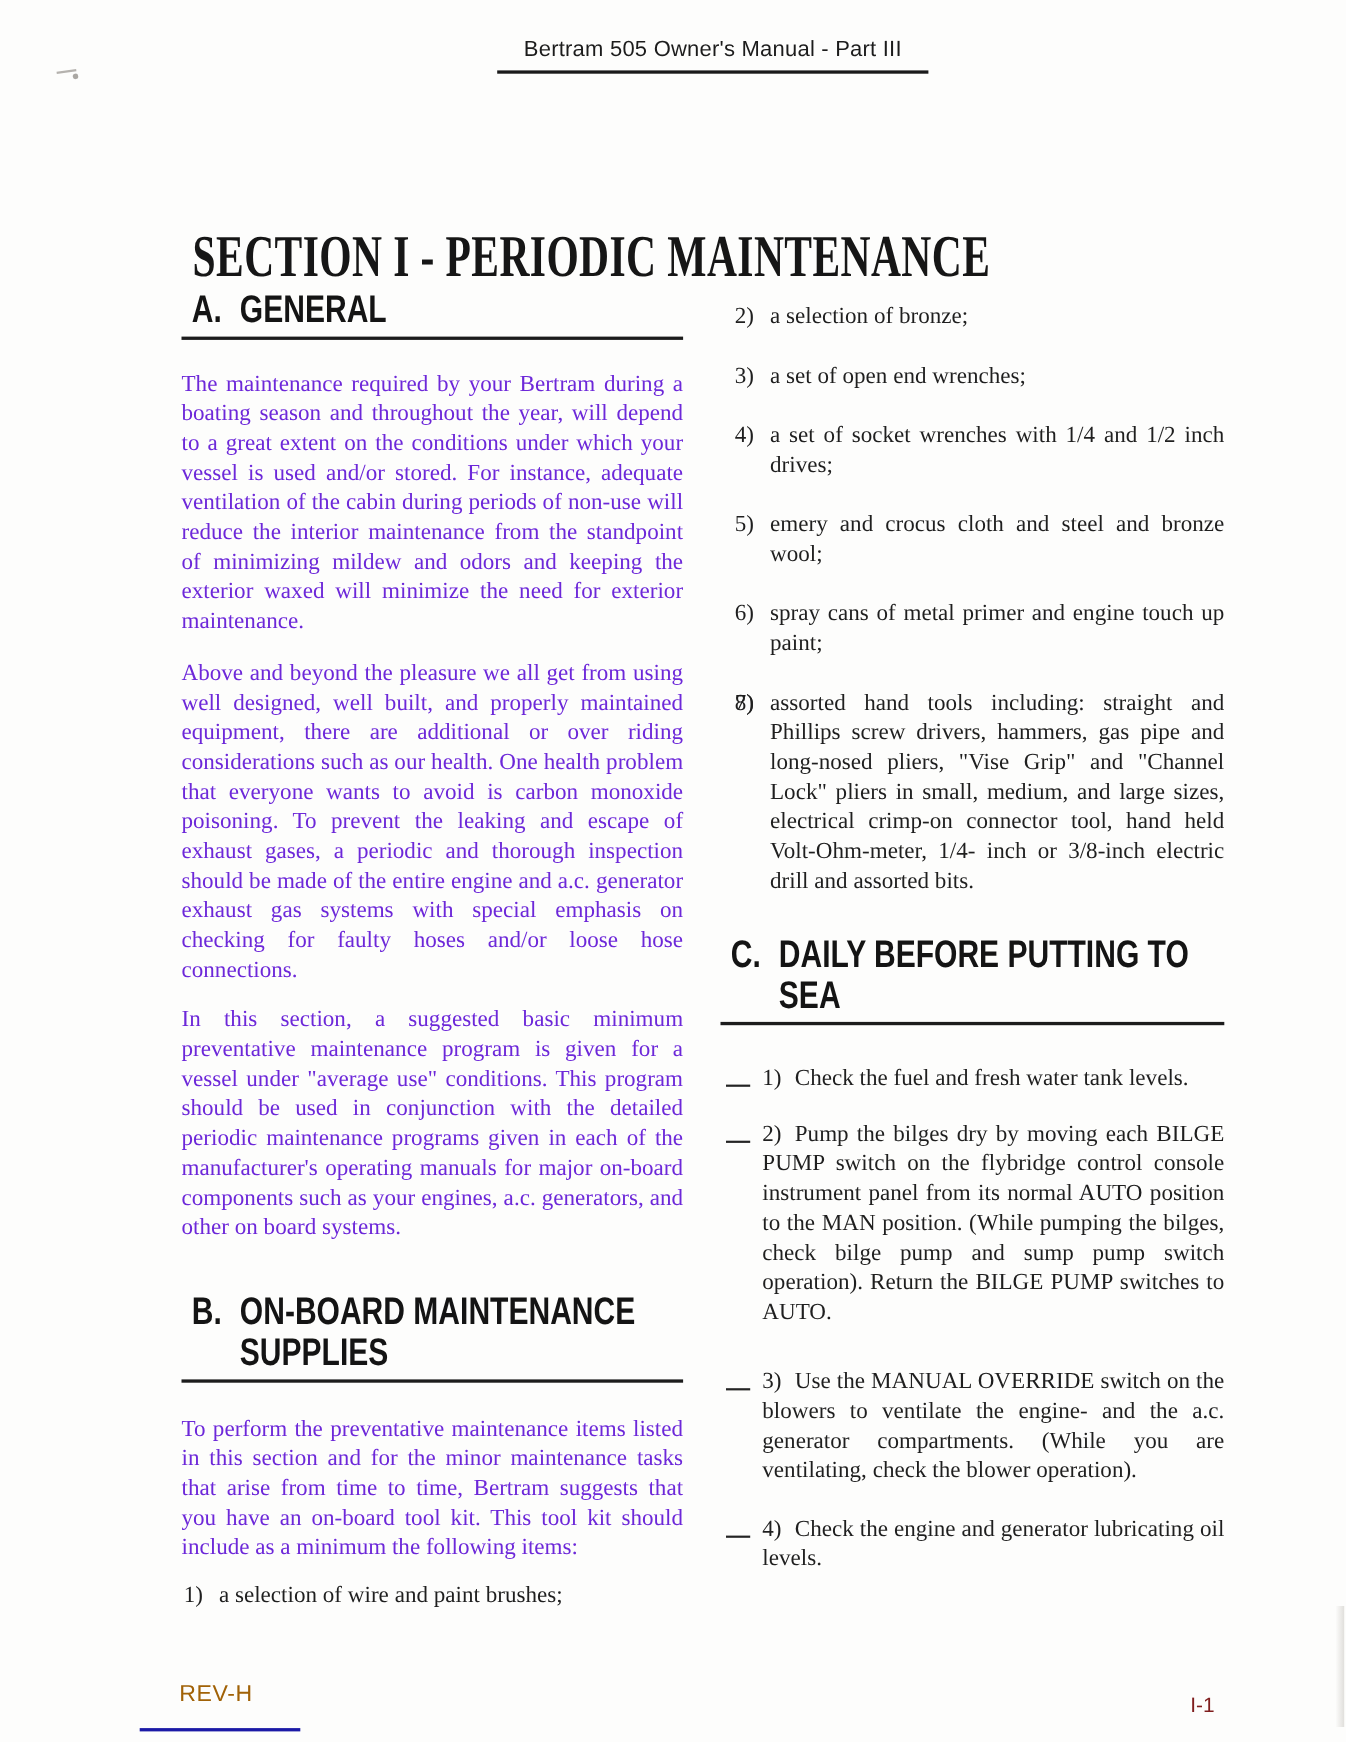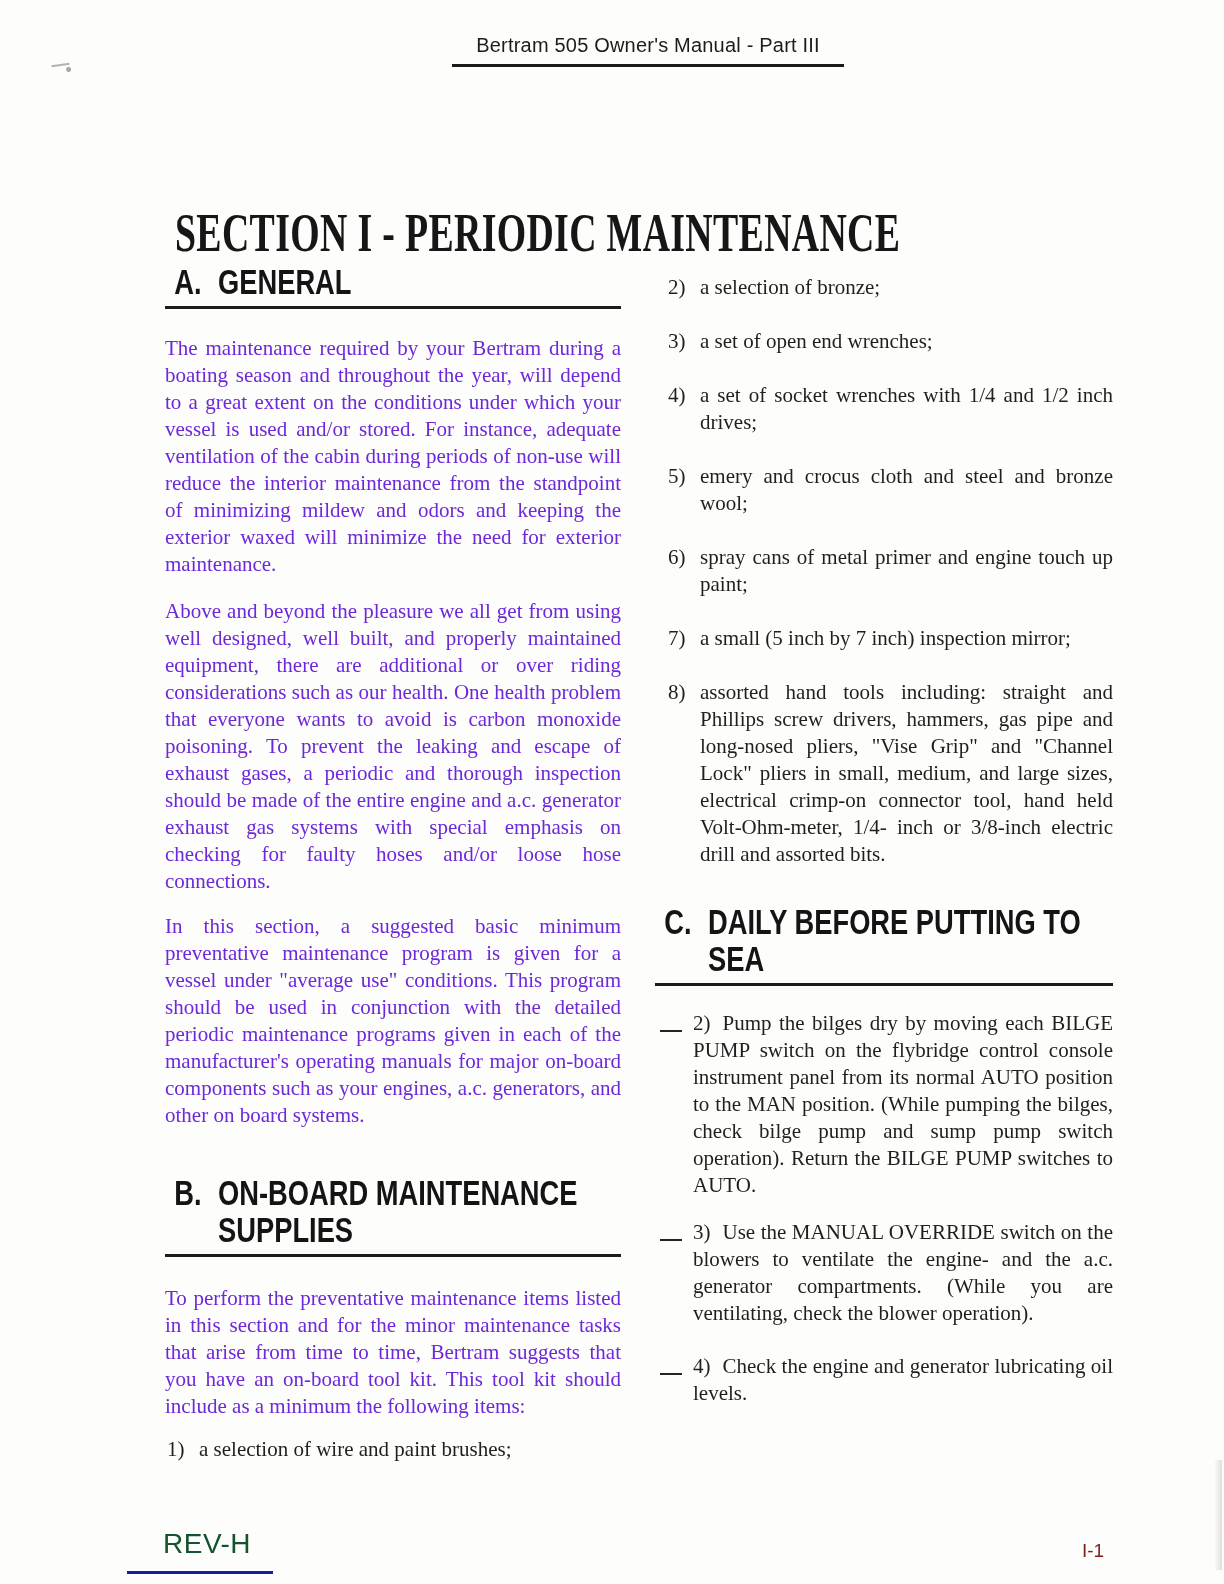--- a/index.html
+++ b/index.html
@@ -78,21 +78,21 @@
   .check-item .blank {
     flex:none; width:22px; height:18px; margin-right:11px; margin-top:2px;
     border-bottom:2px solid #242424;
   }
   .check-item .check-body { flex:1; text-align:justify; }
   .check-item .cnum { margin-right:12px; }
 
   
   .footer-rev {
     position:absolute; left:163px; top:1528px;
-    font-family:"Liberation Sans", sans-serif; font-size:28px; color:#14532d;
+    font-family:"Liberation Sans", sans-serif; font-size:21px; color:#a16207;
     letter-spacing:0.5px;
   }
   .footer-page {
     position:absolute; left:1082px; top:1540px;
     font-family:"Liberation Sans", sans-serif; font-size:19px; color:#7f1d1d;
   }
   .footer-line {
     position:absolute; left:127px; top:1571px; width:146px; height:3px;
     background:#1b1aa6;
   }
@@ -162,44 +162,49 @@
     <div class="tool-item" style="margin-top:27px;">
       <span class="num">5)</span>
       <span>emery and crocus cloth and steel and bronze wool;</span>
     </div>
     <div class="tool-item" style="margin-top:27px;">
       <span class="num">6)</span>
       <span>spray cans of metal primer and engine touch up paint;</span>
     </div>
     <div class="tool-item" style="margin-top:27px;">
       <span class="num">7)</span>
-      <span>a small (5 inch by 7 inch) inspection mirror;</span>
     </div>
     <div class="tool-item" style="margin-top:27px;">
       <span class="num">8)</span>
       <span>assorted hand tools including: straight and Phillips screw drivers, hammers, gas pipe and long-nosed pliers, "Vise Grip" and "Channel Lock" pliers in small, medium, and large sizes, electrical crimp-on connector tool, hand held Volt-Ohm-meter, 1/4- inch or 3/8-inch electric drill and assorted bits.</span>
     </div>
 
     <div class="sec-head" style="margin-top:36px;">
       <div class="sec-head-inner">
         <span class="sec-letter">C.</span>
         <div class="sec-lines">
           <div>DAILY BEFORE PUTTING TO</div>
           <div>SEA</div>
         </div>
       </div>
     </div>
 
+    <div class="check-item" style="margin-top:34px;">
+      <span class="blank"></span>
+      <div class="check-body">
+        <span class="cnum">1)</span><span>Check the fuel and fresh water tank levels.</span>
+      </div>
+    </div>
     <div class="check-item" style="margin-top:24px;">
       <span class="blank"></span>
       <div class="check-body">
         <span class="cnum">2)</span><span>Pump the bilges dry by moving each BILGE PUMP switch on the flybridge control console instrument panel from its normal AUTO position to the MAN position. (While pumping the bilges, check bilge pump and sump pump switch operation). Return the BILGE PUMP switches to AUTO.</span>
       </div>
     </div>
-    <div class="check-item" style="margin-top:20px;">
+    <div class="check-item" style="margin-top:36px;">
       <span class="blank"></span>
       <div class="check-body">
         <span class="cnum">3)</span><span>Use the MANUAL OVERRIDE switch on the blowers to ventilate the engine- and the a.c. generator compartments. (While you are ventilating, check the blower operation).</span>
       </div>
     </div>
     <div class="check-item" style="margin-top:26px;">
       <span class="blank"></span>
       <div class="check-body">
         <span class="cnum">4)</span><span>Check the engine and generator lubricating oil levels.</span>
       </div>

